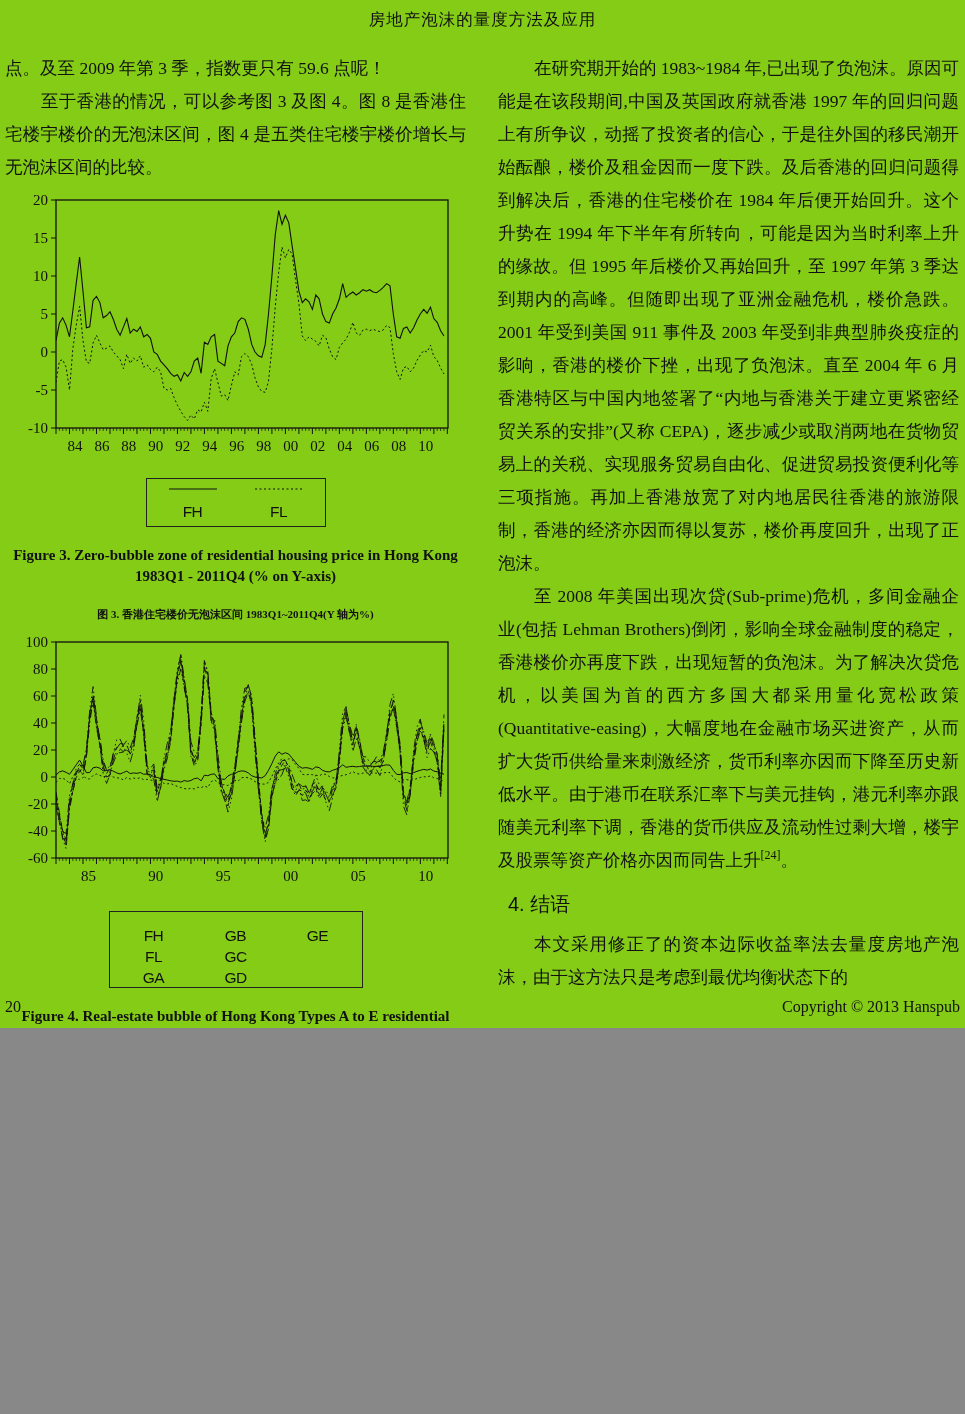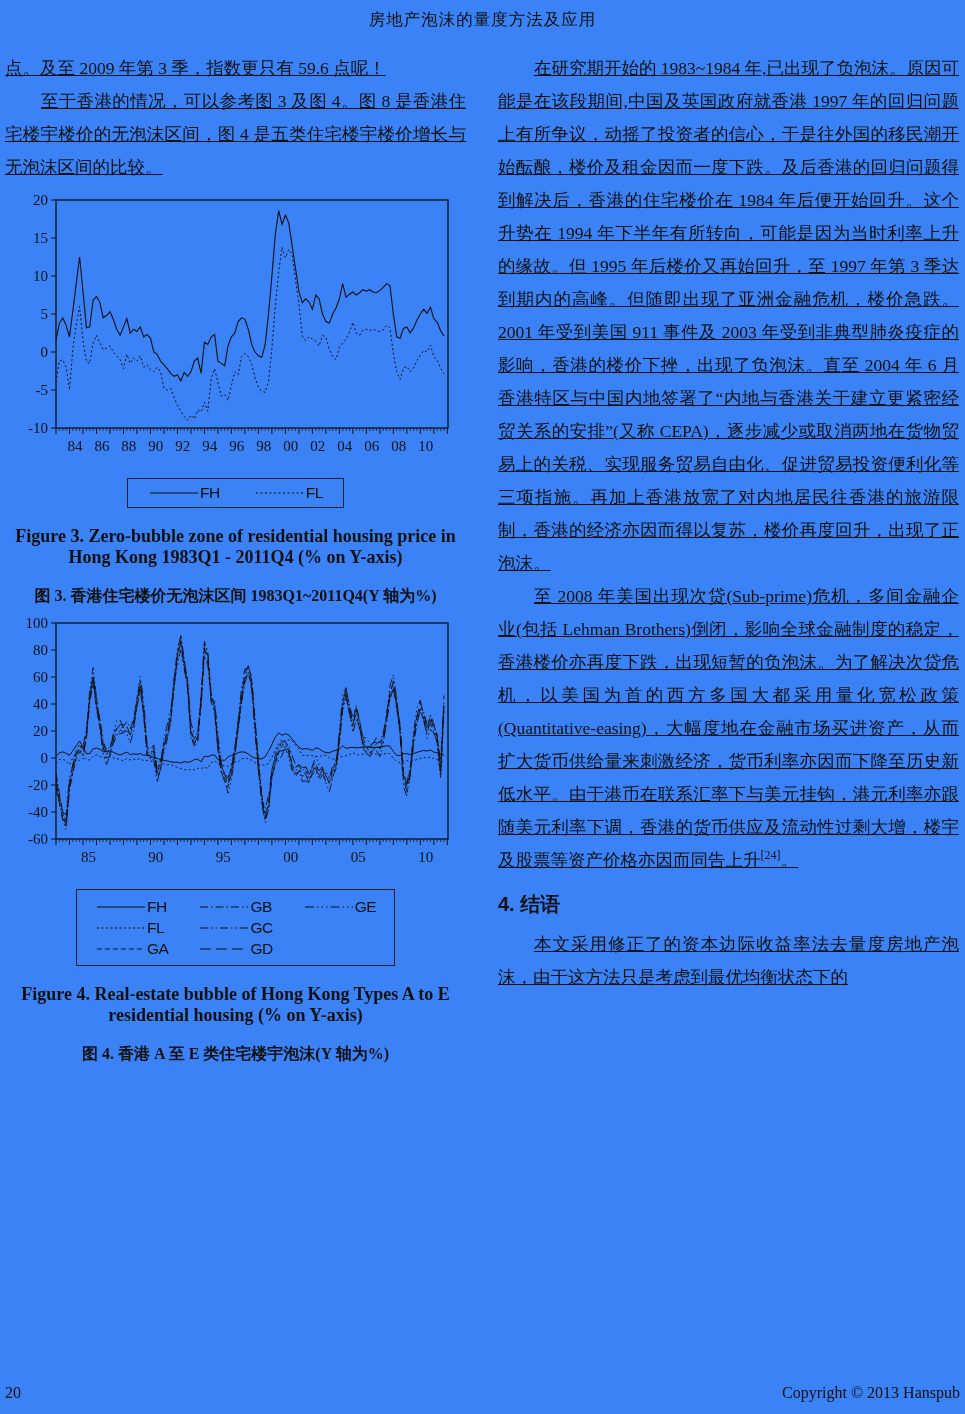--- a/index.html
+++ b/index.html
@@ -1,20 +1,20 @@
 <!DOCTYPE html>
 <html><head>
 <meta charset="utf-8">
 <style>
   html,body{margin:0;padding:0;background:#888;}
   .page{
     position:relative;
-    width:965px;height:1414px;
+    width:965px;height:1028px;
     margin:0 auto;
-    background:#3b82f6;
+    background:#84cc16;
     color:#111;
     font-family:"Liberation Serif","DejaVu Serif",serif;
     overflow:hidden;
   }
   .header{
     text-align:center;
     font-size:16.5px;
     padding-top:9px;
     letter-spacing:1px;
   }
@@ -23,29 +23,28 @@
     gap:32px;
     padding:0 3px 0 5px;
     margin-top:21px;
   }
   .col{width:461px;}
   .col p{
     margin:0;
     font-size:17.5px;
     line-height:33px;
     text-align:justify;
-    text-decoration:underline;
   }
   .col p.indent{text-indent:2.05em;}
   sup{font-size:12px;line-height:0;}
   h2.section{
     font-size:20px;
-    margin:14px 0 10px 0;
+    margin:14px 0 10px 10px;
     font-family:"Liberation Sans","DejaVu Sans",sans-serif;
-    font-weight:bold;
+    font-weight:normal;
   }
   figure{margin:6px 0 4px 0;}
   .chart-wrap{text-align:center;}
   svg text{font-family:"Liberation Serif","DejaVu Serif",serif;fill:#111;}
   .legend-box{
     display:inline-flex;
     border:1.2px solid #222;
     padding:5px 20px;
     gap:34px;
     margin:4px auto 2px auto;
@@ -57,32 +56,34 @@
     grid-auto-flow:column;
     column-gap:30px;
     border:1.2px solid #222;
     padding:6px 18px;
     margin:4px auto 2px auto;
     text-align:left;
   }
   .lg-item{
     display:inline-flex;
     align-items:center;
+    gap:9px;
     font-size:15.5px;
     font-family:"Liberation Sans","DejaVu Sans",sans-serif;
     letter-spacing:-0.5px;
     white-space:nowrap;
+    flex-direction:column;
   }
   figcaption{
     text-align:center;
     font-weight:bold;
     margin-top:6px;
   }
-  .cap-en{font-size:18px;line-height:21px;width:452px;margin:16px auto;}
-  .cap-zh{font-size:16px;line-height:23px;margin-top:1px;}
+  .cap-en{font-size:15px;line-height:21px;width:452px;margin:16px auto;}
+  .cap-zh{font-size:11px;line-height:23px;margin-top:1px;}
   .footer{
     position:absolute;
     left:5px;right:5px;bottom:12px;
     display:flex;
     justify-content:space-between;
     font-size:16px;
   }
 </style>
 </head>
 <body>

